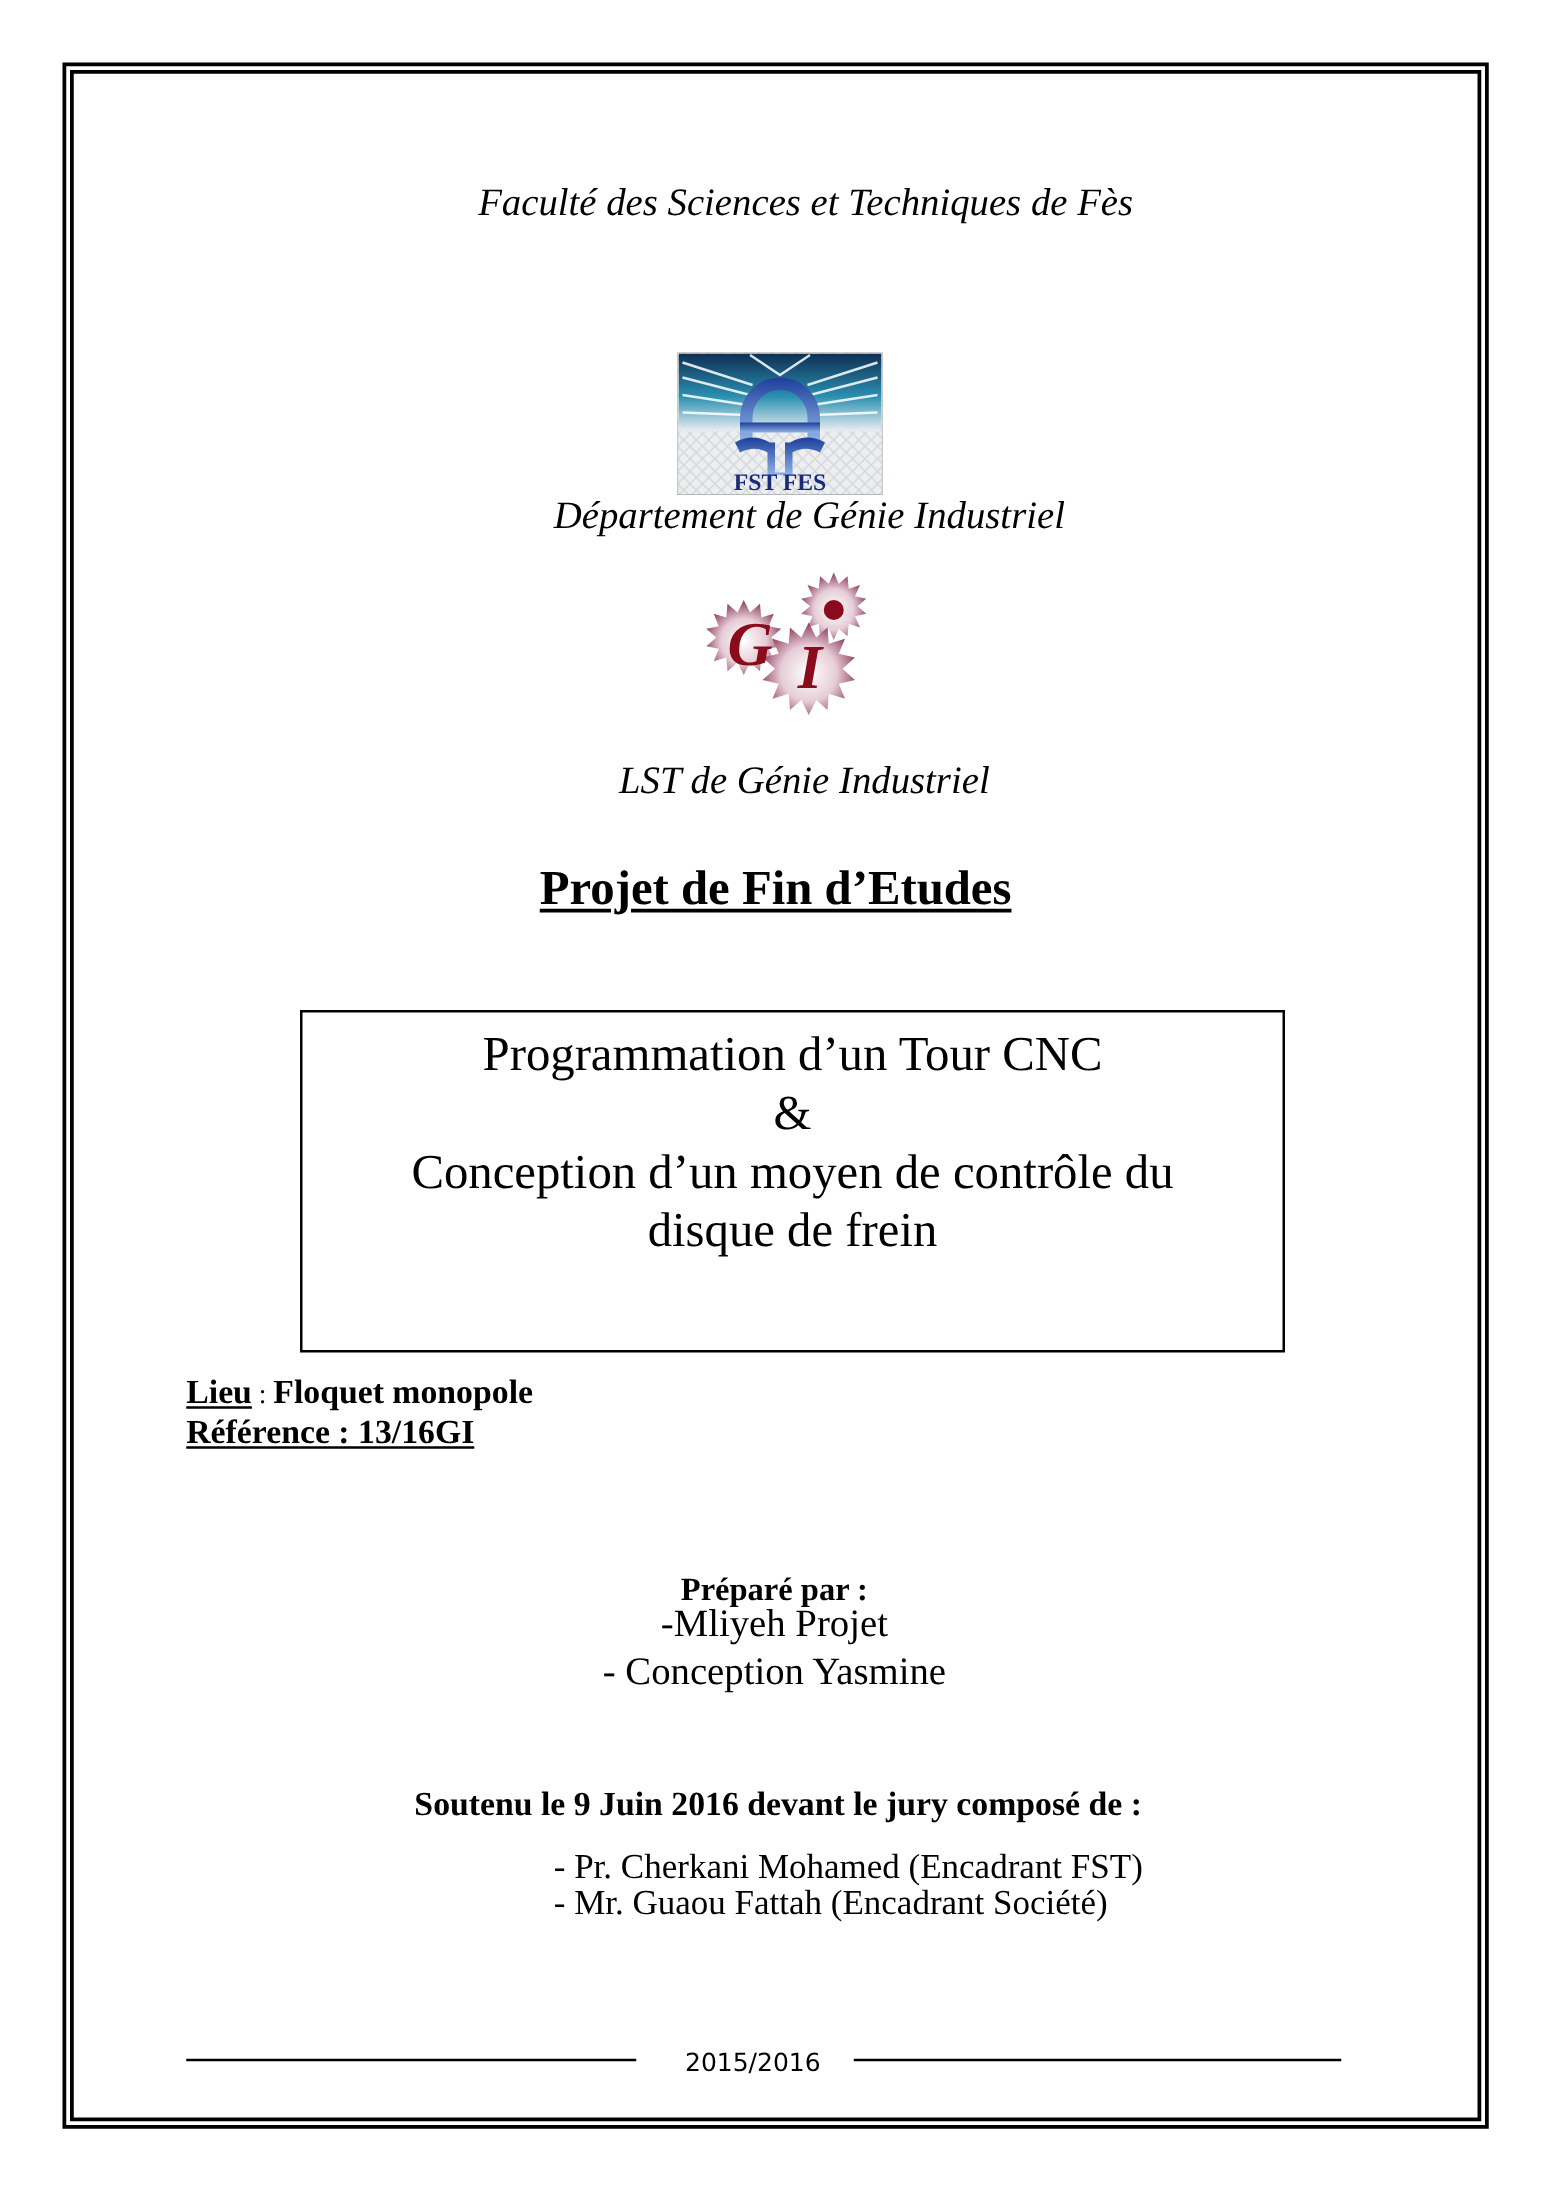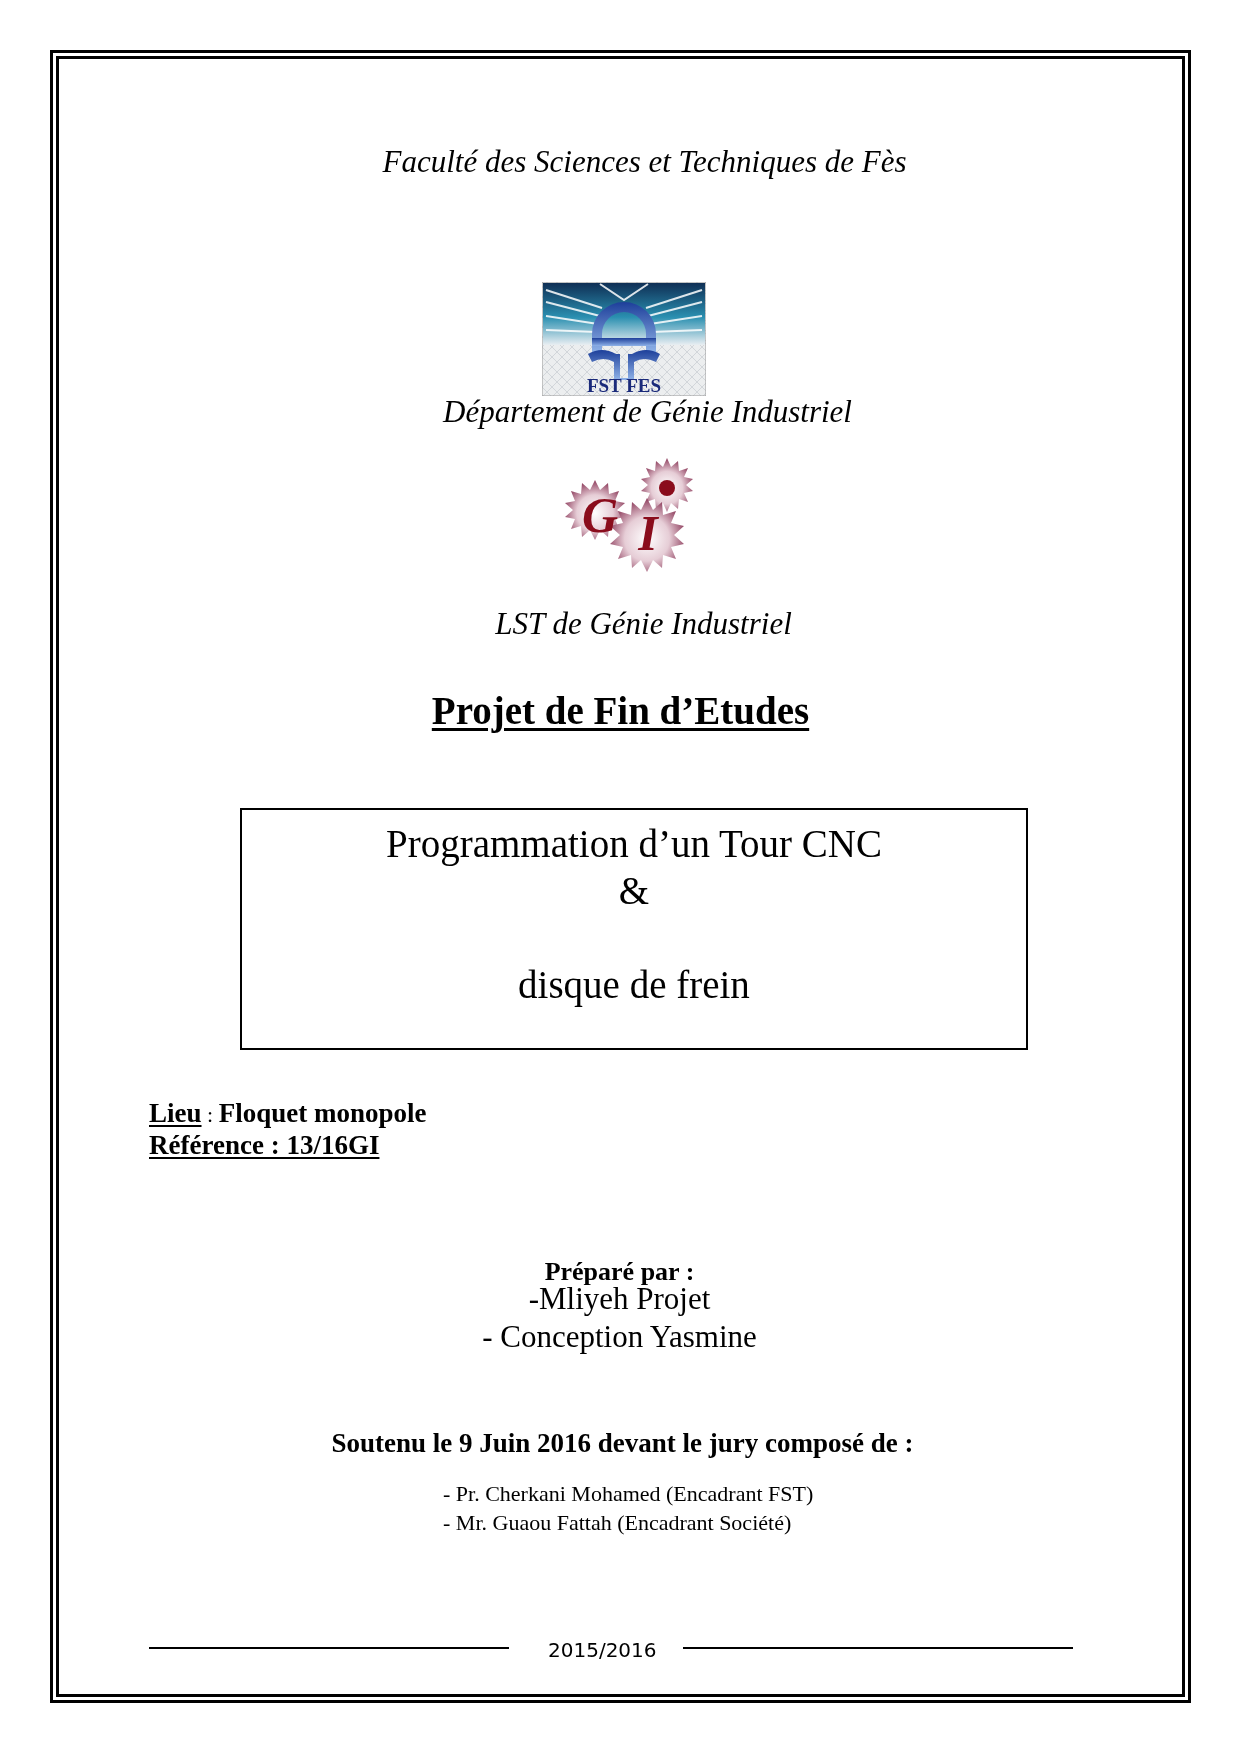--- a/index.html
+++ b/index.html
@@ -4,29 +4,29 @@
 <style>
   html, body { margin:0; padding:0; background:#ffffff; }
   body { width:1241px; height:1754px; position:relative; overflow:hidden; font-family:"Liberation Serif", serif; color:#000; }
   .abs { position:absolute; }
   .border-outer { position:absolute; left:50px; top:50px; width:1141px; height:1653px; box-sizing:border-box; border:3px solid #000; }
   .border-inner { position:absolute; left:56px; top:56px; width:1129px; height:1641px; box-sizing:border-box; border:3px solid #000; }
   .center-line { position:absolute; left:0; width:1241px; text-align:center; white-space:nowrap; }
   .ital { font-style:italic;padding-left:24px; }
   .hdr { font-size:31px; line-height:36px; }
   .title-main { font-weight:bold; font-size:39px; line-height:46px; text-decoration:underline; text-decoration-thickness:3px; text-underline-offset:4px; }
-  .topic-box { position:absolute; left:240px; top:808px; width:788px; height:242px; box-sizing:border-box; border:2px solid #000; }
+  .topic-box { position:absolute; left:240px; top:808px; width:788px; height:274px; box-sizing:border-box; border:2px solid #000; }
   .topic-line { position:absolute; left:0; width:100%; text-align:center; font-size:39px; line-height:47px; white-space:nowrap; }
   .meta { position:absolute; left:149px; font-weight:bold; font-size:27px; line-height:32px; white-space:nowrap; }
   .meta .u { text-decoration:underline; text-decoration-thickness:2px; text-underline-offset:3px; }
   .meta .colon { font-weight:normal; font-size:22px; }
   .prep-label { font-weight:bold; font-size:26px; line-height:30px;margin-top:36px; }
   .student { font-size:31px; line-height:38px; }
   .jury-head { font-weight:bold; font-size:27px; line-height:32px; }
-  .jury-list { position:absolute; left:443px; top:1480px; font-size:22px; line-height:28.5px; }
+  .jury-list { position:absolute; left:443px; top:1480px; font-size:28px; line-height:28.5px; }
   .jury-item { white-space:nowrap; }
   .rule { position:absolute; height:2px; background:#000; }
   .year { position:absolute; left:548px; top:1638px; font-family:"DejaVu Sans", sans-serif; font-size:20px; line-height:24px; white-space:nowrap; }
   svg { display:block; }
 </style>
 </head>
 <body>
 
 <div class="border-outer"></div>
 <div class="border-inner"></div>
@@ -92,20 +92,21 @@
   </svg>
 </div>
 
 <div class="center-line ital hdr" style="top:606px; left:-1px;">LST de Génie Industriel</div>
 
 <div class="center-line title-main" style="top:688px;">Projet de Fin d’Etudes</div>
 
 <div class="topic-box">
   <div class="topic-line" style="top:10px;">Programmation d’un Tour CNC</div>
   <div class="topic-line" style="top:57px;">&amp;</div>
+  <div class="topic-line" style="top:104px;">Conception d’un moyen de contrôle du</div>
   <div class="topic-line" style="top:151px;">disque de frein</div>
 </div>
 
 <div class="meta" style="top:1097px;">
   <span class="u">Lieu</span><span class="colon"> : </span><span>Floquet monopole</span>
 </div>
 <div class="meta" style="top:1129px;">
   <span class="u">Référence : 13/16GI</span>
 </div>
 

